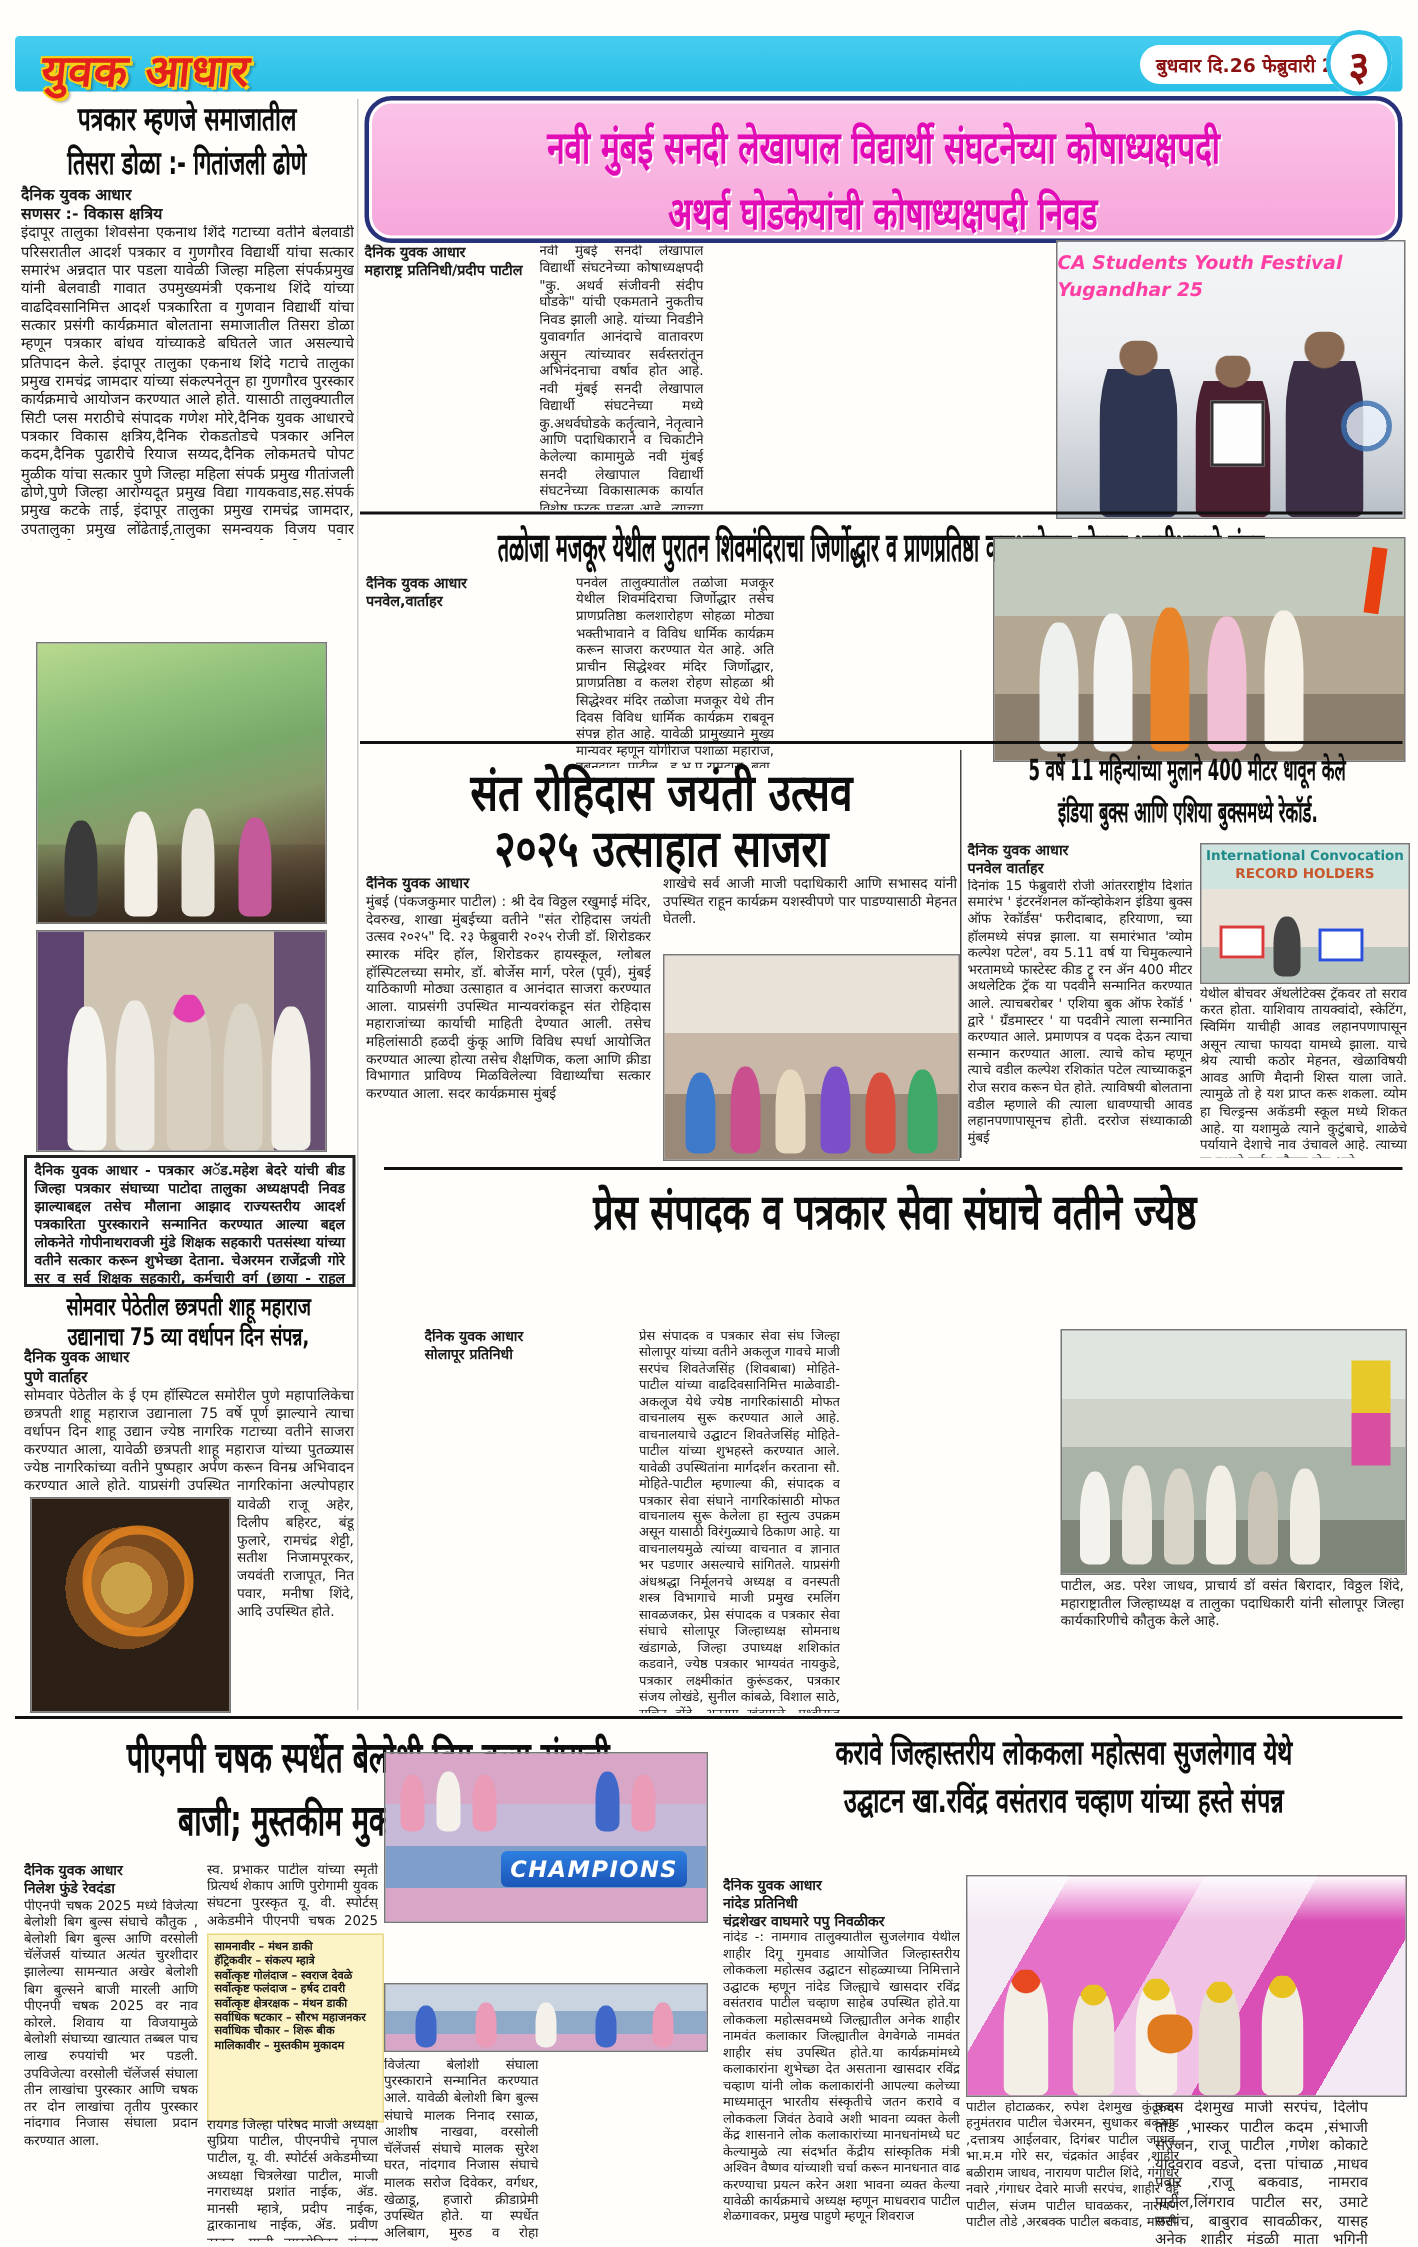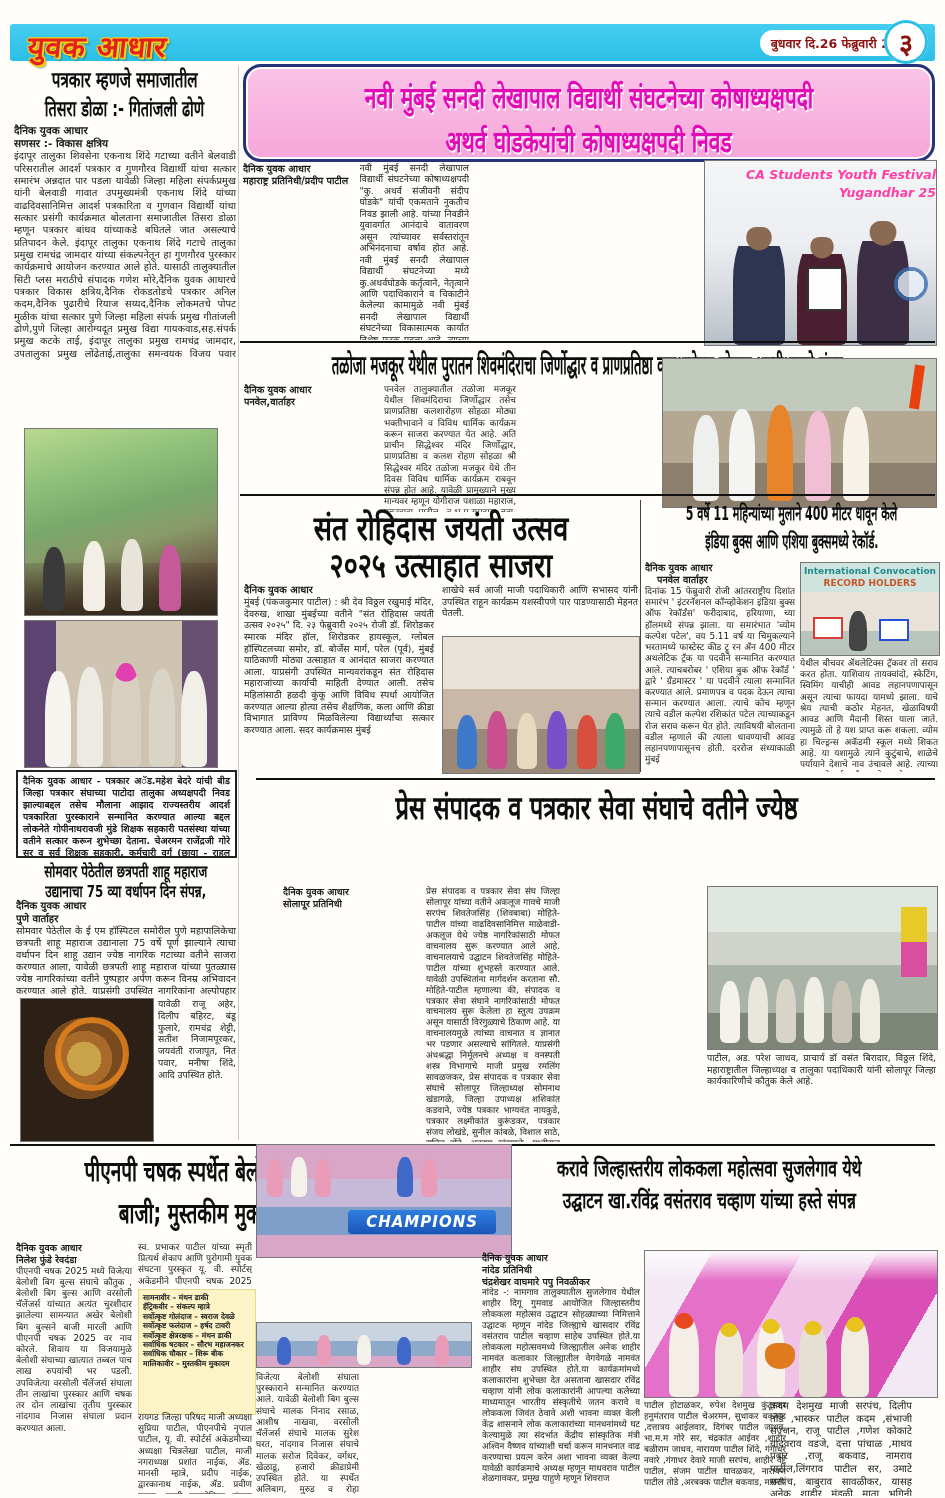--- a/index.html
+++ b/index.html
@@ -31,21 +31,21 @@
   .ph{position:absolute;border:1px solid #777;overflow:hidden;}
   .ph-cap{position:absolute;width:100%;text-align:center;font-weight:bold;}
   .fig{position:absolute;border-radius:45% 45% 6px 6px;}
   .crowd{position:absolute;left:0;right:0;bottom:0;}
   .yellowbox{background:#fcf3c6;border:1px solid #e8d98a;font-weight:bold;font-size:7.5px;line-height:1.25;padding:3px 4px;overflow:hidden;}
   .capbox{border:2px solid #222;background:#fff;padding:3px 5px;font-weight:bold;font-size:9.3px;line-height:1.3;text-align:justify;overflow:hidden;}
   .small-txt{font-size:9px;line-height:1.28;text-align:justify;overflow:hidden;}
   .champ{position:absolute;background:linear-gradient(180deg,#2d7fe0,#1b55b8);color:#fff;font-weight:bold;font-style:italic;
          border-radius:4px;display:flex;align-items:center;justify-content:center;letter-spacing:1px;}
   .recbanner{color:#1f8a8a;font-weight:bold;font-size:9px;text-align:center;line-height:1.3;}
-  .cabanner{color:#ff3fa4;font-weight:bold;font-style:italic;font-size:12.5px;text-align:right;line-height:1.35;}
+  .cabanner{color:#ff3fa4;font-weight:bold;font-style:italic;font-size:12.5px;text-align:left;line-height:1.35;}
 </style>
 </head>
 <body>
 
 <div id="page">
 
   <div class="abs mast" style="left:10px;top:24px;width:925px;height:37px;"></div>
   <div class="abs logo" style="left:28px;top:26px;">युवक आधार</div>
   <div class="abs datepill" style="left:760px;top:30px;width:158px;height:26px;">बुधवार दि.26 फेब्रुवारी 202</div>
   <div class="abs pagecirc" style="left:884px;top:20px;width:44px;height:44px;">३</div>
@@ -148,21 +148,21 @@
   </div>
 
   <div class="vr" style="left:640px;top:500px;height:272px;background:#444;"></div>
 
   <div class="abs hl" style="left:645px;top:498px;width:293px;height:60px;">
     <div style="height:28px;"><span class="sq" style="font-size:13px;transform:scale(0.85,1.5);font-weight:bold;">5 वर्षे 11 महिन्यांच्या मुलाने 400 मीटर धावून केले</span></div>
     <div style="height:28px;"><span class="sq" style="font-size:13px;transform:scale(0.85,1.5);font-weight:bold;">इंडिया बुक्स आणि एशिया बुक्समध्ये  रेकॉर्ड.</span></div>
   </div>
   <div class="abs" style="left:645px;top:562px;width:150px;height:210px;overflow:hidden;">
     <div class="byl" style="font-size:9.6px;">दैनिक युवक आधार</div>
-    <div class="byl" style="font-size:9.6px;margin-left:12px;">पनवेल वार्ताहर</div>
+    <div class="byl" style="font-size:9.6px;">पनवेल वार्ताहर</div>
     <div class="body-txt" style="height:184px;font-size:8.9px;">दिनांक 15 फेब्रुवारी रोजी आंतरराष्ट्रीय दिशांत समारंभ ' इंटरनॅशनल कॉन्व्होकेशन इंडिया बुक्स ऑफ रेकॉर्डंस' फरीदाबाद, हरियाणा, च्या हॉलमध्ये संपन्न झाला. या समारंभात 'व्योम कल्पेश पटेल', वय 5.11 वर्ष या चिमुकल्याने भरतामध्ये फास्टेस्ट कीड ट्रू रन ॲन 400 मीटर अथलेटिक ट्रॅक या पदवीने सन्मानित करण्यात आले. त्याचबरोबर ' एशिया बुक ऑफ रेकॉर्ड ' द्वारे ' ग्रँडमास्टर ' या पदवीने त्याला सन्मानित करण्यात आले. प्रमाणपत्र व पदक देऊन त्याचा सन्मान करण्यात आला. त्याचे कोच म्हणून त्याचे वडील कल्पेश रशिकांत पटेल त्याच्याकडून रोज सराव करून घेत होते. त्याविषयी बोलताना वडील म्हणाले की त्याला धावण्याची आवड लहानपणापासूनच होती. दररोज संध्याकाळी मुंबई</div>
   </div>
   <div class="ph" style="left:800px;top:562px;width:138px;height:92px;background:linear-gradient(180deg,#cfe4df 0 32%,#e9e2d8 32% 74%,#b9c4bd 74% 100%);">
     <div class="ph-cap recbanner" style="top:3px;">International Convocation</div>
     <div class="ph-cap recbanner" style="top:15px;color:#c9562a;">RECORD HOLDERS</div>
     <div class="abs" style="left:12px;bottom:16px;width:26px;height:18px;background:#fff;border:2px solid #d93a3a;"></div>
     <div class="abs" style="left:78px;bottom:14px;width:26px;height:18px;background:#fff;border:2px solid #2a4fd9;"></div>
     <div class="fig" style="left:48px;bottom:4px;width:18px;height:40px;background:#444;"></div>
   </div>
   <div class="abs body-txt" style="left:800px;top:658px;width:138px;height:114px;font-size:8.9px;">येथील बीचवर ॲथलेटिक्स ट्रॅकवर तो सराव करत होता. याशिवाय तायक्वांदो, स्केटिंग, स्विमिंग याचीही आवड लहानपणापासून असून त्याचा फायदा यामध्ये झाला. याचे श्रेय त्याची कठोर मेहनत, खेळाविषयी आवड आणि मैदानी शिस्त याला जाते. त्यामुळे तो हे यश प्राप्त करू शकला. व्योम हा चिल्ड्रन्स अकॅडमी स्कूल मध्ये शिकत आहे. या यशामुळे त्याने कुटुंबाचे, शाळेचे पर्यायाने देशाचे नाव उंचावले आहे. त्याच्या या यशाचे सर्वत्र कौतुक होत आहे.</div>
@@ -204,21 +204,21 @@
     <div>हॅट्रिकवीर – संकल्प म्हात्रे</div>
     <div>सर्वोत्कृष्ट गोलंदाज – स्वराज देवळे</div>
     <div>सर्वोत्कृष्ट फलंदाज – हर्षद टावरी</div>
     <div>सर्वोत्कृष्ट क्षेत्ररक्षक – मंथन डाकी</div>
     <div>सर्वाधिक षटकार – सौरभ महाजनकर</div>
     <div>सर्वाधिक चौकार – शिरू बीक</div>
     <div>मालिकावीर – मुस्तकीम मुकादम</div>
   </div>
   <div class="abs body-txt" style="left:138px;top:1412px;width:114px;height:82px;font-size:8.9px;">रायगड जिल्हा परिषद माजी अध्यक्षा सुप्रिया पाटील, पीएनपीचे नृपाल पाटील, यू. वी. स्पोर्टर्स अकेडमीच्या अध्यक्षा चित्रलेखा पाटील, माजी नगराध्यक्ष प्रशांत नाईक, ॲड. मानसी म्हात्रे, प्रदीप नाईक, द्वारकानाथ नाईक, ॲड. प्रवीण ठाकूर, माजी नगरसेविका संजना कीर आदींच्या उपस्थितीत</div>
 
-  <div class="ph" style="left:256px;top:1144px;width:214px;height:112px;background:linear-gradient(180deg,#d8a7c7 0 30%,#c7b9d8 30% 55%,#7f9ec9 55% 80%,#d8a7c7 80% 100%);padding-left:40px;">
+  <div class="ph" style="left:256px;top:1168px;width:214px;height:112px;background:linear-gradient(180deg,#d8a7c7 0 30%,#c7b9d8 30% 55%,#7f9ec9 55% 80%,#d8a7c7 80% 100%);">
     <div class="fig" style="left:10px;top:14px;width:16px;height:38px;background:#e99bb8;"></div>
     <div class="fig" style="left:34px;top:12px;width:16px;height:40px;background:#f3f1ea;"></div>
     <div class="fig" style="left:58px;top:14px;width:16px;height:38px;background:#e99bb8;"></div>
     <div class="fig" style="left:140px;top:12px;width:16px;height:40px;background:#3f68c9;"></div>
     <div class="fig" style="left:164px;top:14px;width:16px;height:38px;background:#e99bb8;"></div>
     <div class="champ" style="left:36%;top:58%;width:58%;height:24px;font-size:15px;">CHAMPIONS</div>
   </div>
   <div class="ph" style="left:256px;top:1322px;width:214px;height:44px;background:linear-gradient(180deg,#c9d4e0 0 40%,#8fa9c9 40% 75%,#d8a7c7 75% 100%);">
     <div class="fig" style="left:20px;bottom:2px;width:14px;height:28px;background:#3f68c9;"></div>
     <div class="fig" style="left:60px;bottom:2px;width:14px;height:30px;background:#e99bb8;"></div>

